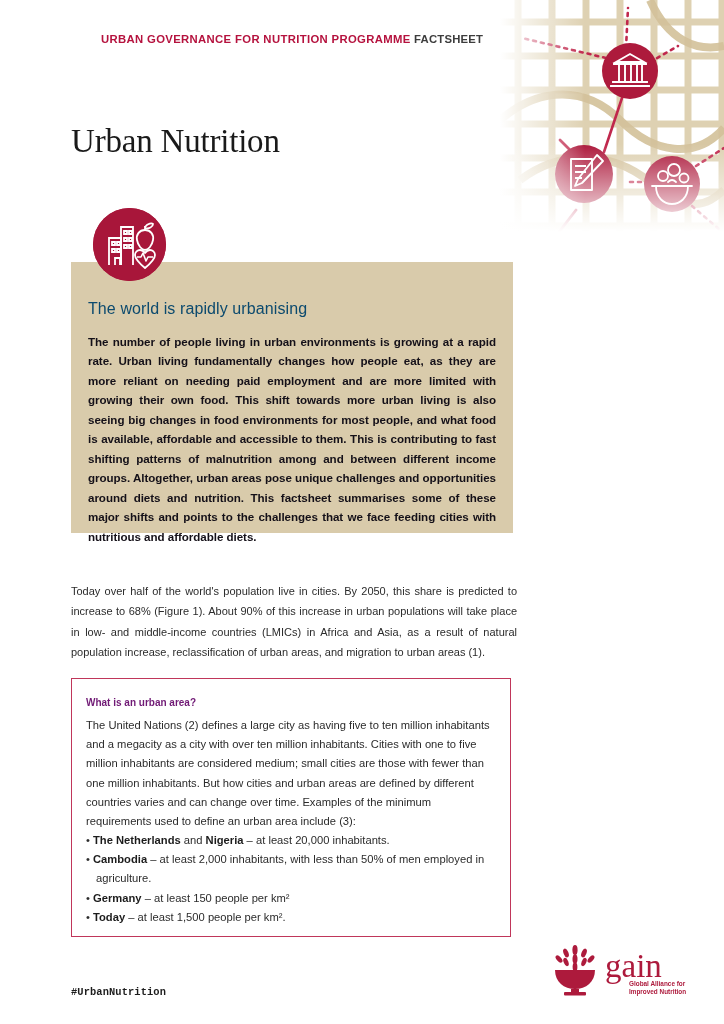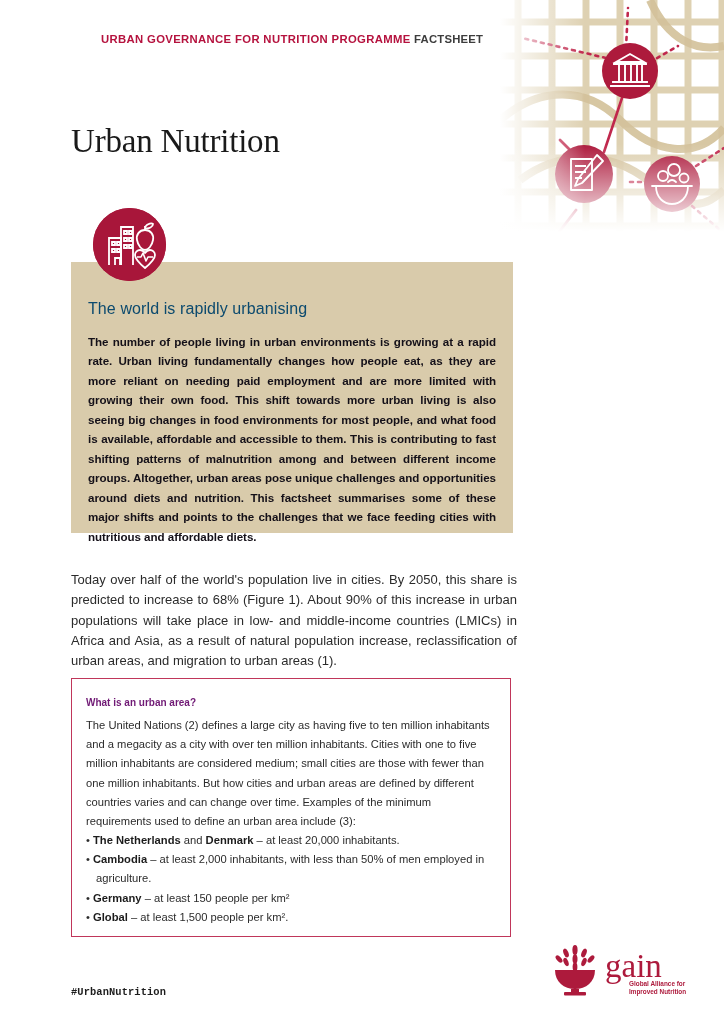--- a/index.html
+++ b/index.html
@@ -92,23 +92,23 @@
     height: 73px;
     border-radius: 50%;
     background: #a8163a;
     z-index: 5;
   }
 
   
   .intro-para {
     position: absolute;
     left: 71px;
-    top: 557px;
+    top: 570px;
     width: 446px;
-    font-size: 13px;
+    font-size: 11px;
     line-height: 20.3px;
     color: #2b2b2b;
     text-align: justify;
   }
 
   
   .urban-box {
     position: absolute;
     left: 71px;
     top: 678px;
@@ -293,24 +293,24 @@
 
 <div class="tan-panel-heading">The world is rapidly urbanising</div>
 <div class="tan-panel-body">The number of people living in urban environments is growing at a rapid rate. Urban living fundamentally changes how people eat, as they are more reliant on needing paid employment and are more limited with growing their own food. This shift towards more urban living is also seeing big changes in food environments for most people, and what food is available, affordable and accessible to them. This is contributing to fast shifting patterns of malnutrition among and between different income groups. Altogether, urban areas pose unique challenges and opportunities around diets and nutrition. This factsheet summarises some of these major shifts and points to the challenges that we face feeding cities with nutritious and affordable diets.</div>
 
 <p class="intro-para">Today over half of the world's population live in cities. By 2050, this share is predicted to increase to 68% (Figure 1). About 90% of this increase in urban populations will take place in low- and middle-income countries (LMICs) in Africa and Asia, as a result of natural population increase, reclassification of urban areas, and migration to urban areas (1).</p>
 
 <div class="urban-box"></div>
 <div class="urban-box-heading">What is an urban area?</div>
 <div class="urban-box-body">The United Nations (2) defines a large city as having five to ten million inhabitants and a megacity as a city with over ten million inhabitants. Cities with one to five million inhabitants are considered medium; small cities are those with fewer than one million inhabitants. But how cities and urban areas are defined by different countries varies and can change over time. Examples of the minimum requirements used to define an urban area include (3):</div>
 <div class="urban-list">
-    <span class="li">• <b>The Netherlands</b> and <b>Denmark</b> – at least 20,000 inhabitants.</span>
+    <span class="li">• <b>The Netherlands</b> and <b>Nigeria</b> – at least 20,000 inhabitants.</span>
     <span class="li">• <b>Cambodia</b> – at least 2,000 inhabitants, with less than 50% of men employed in agriculture.</span>
     <span class="li">• <b>Germany</b> – at least 150 people per km²</span>
-    <span class="li">• <b>Global</b> – at least 1,500 people per km².</span>
+    <span class="li">• <b>Today</b> – at least 1,500 people per km².</span>
   </div>
 
 <div class="footer-hash">#UrbanNutrition</div>
 
 <div class="gain-logo">
   <svg width="142" height="52" viewBox="0 0 142 52" xmlns="http://www.w3.org/2000/svg">
 
     <g fill="#ad1a3c">
       <path d="M4 26 C4 38, 13 45, 24 45 C35 45, 44 38, 44 26 Z"></path>
       <rect x="20" y="45" width="8" height="4"></rect>

